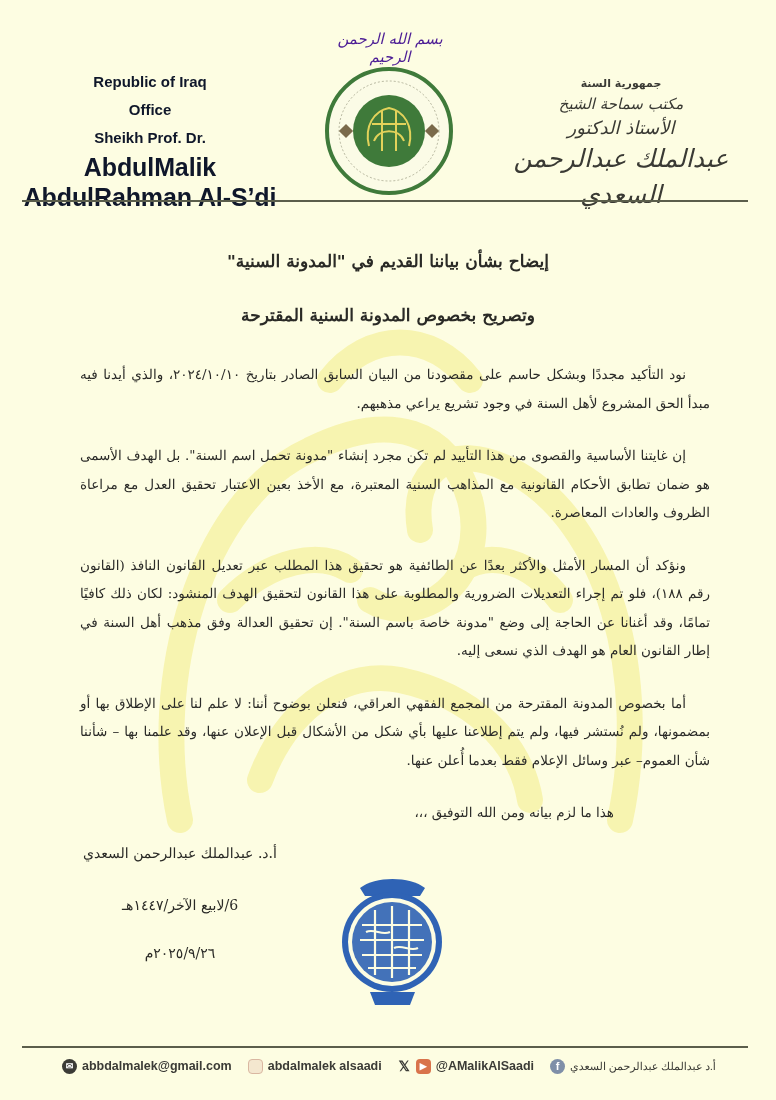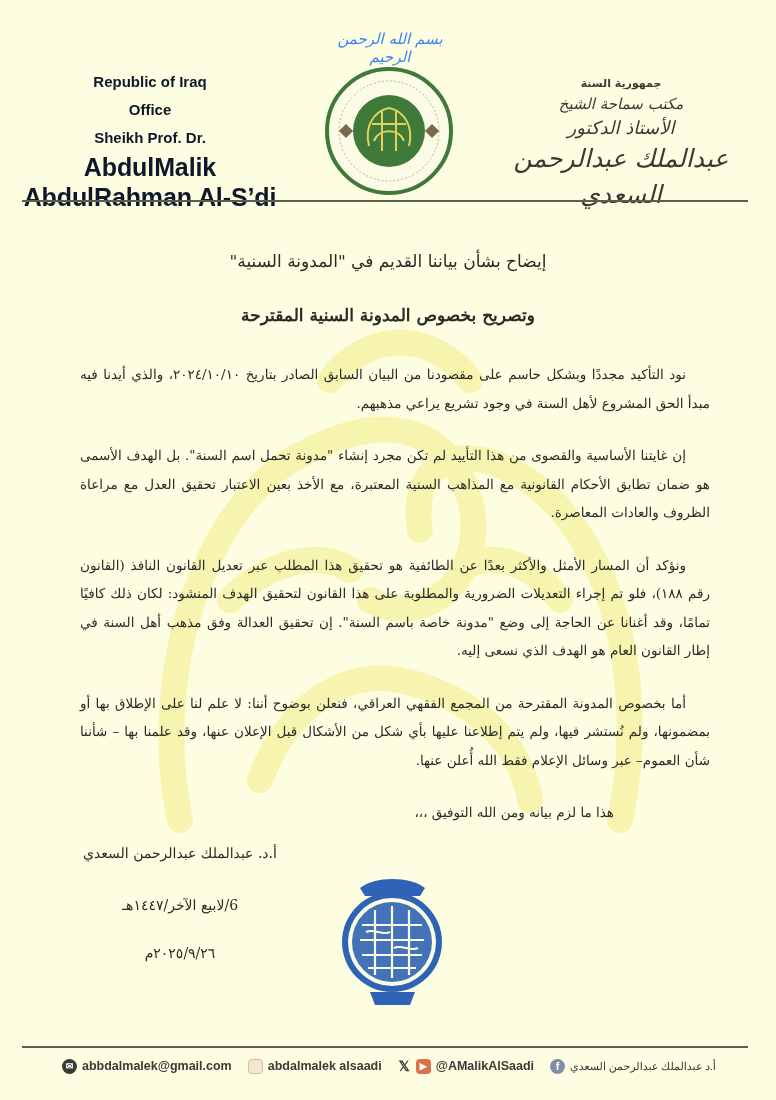--- a/index.html
+++ b/index.html
@@ -29,31 +29,31 @@
       text-align: center; direction: rtl;
       color: #3a3a34;
     }
     .header-ar .a1 { font-family: "DejaVu Sans", sans-serif; font-weight: bold; font-size: 11px; height: 18px; line-height: 18px; }
     .header-ar .a2 { font-size: 15px; height: 22px; line-height: 22px; font-style: italic; }
     .header-ar .a3 { font-size: 18px; height: 26px; line-height: 26px; font-style: italic; }
     .header-ar .a4 { font-size: 25px; height: 36px; line-height: 36px; font-style: italic; }
 
     .basmala {
       position: absolute; left: 320px; top: 30px; width: 140px; text-align: center;
-      direction: rtl; font-size: 15px; font-style: italic; color: #3b82f6;
+      direction: rtl; font-size: 15px; font-style: italic; color: #4c1d95;
     }
     .emblem { position: absolute; left: 324px; top: 66px; width: 130px; height: 130px; }
 
     .header-rule {
       position: absolute; left: 22px; top: 200px; width: 726px; height: 2px;
       background: #5b5e4b;
     }
 
     .titles { position: absolute; left: 0; top: 246px; width: 776px; text-align: center; direction: rtl; }
-    .titles .t1 { font-size: 17px; font-weight: normal; height: 30px; line-height: 30px; text-align: center; }
+    .titles .t1 { font-size: 17px; font-weight: bold; height: 30px; line-height: 30px; text-align: center; }
     .titles .t2 { font-size: 17px; font-weight: bold; height: 30px; line-height: 30px; margin-top: 24px; }
 
     .body-text {
       position: absolute; left: 80px; top: 360px; width: 630px;
       direction: rtl; text-align: justify; font-size: 13.5px; line-height: 28.5px;
       color: #2b2b28;
     }
     .body-text p { margin: 0 0 24px 0; text-indent: 24px; }
     .body-text p.closing { margin-top: 0; text-indent: 0; padding-right: 96px; }
 
@@ -135,21 +135,21 @@
 
 <div class="titles">
   <div class="t1">إيضاح بشأن بياننا القديم في "المدونة السنية"</div>
   <div class="t2">وتصريح بخصوص المدونة السنية المقترحة</div>
 </div>
 
 <div class="body-text">
   <p>نود التأكيد مجددًا وبشكل حاسم على مقصودنا من البيان السابق الصادر بتاريخ ٢٠٢٤/١٠/١٠، والذي أيدنا فيه مبدأ الحق المشروع لأهل السنة في وجود تشريع يراعي مذهبهم.</p>
   <p>إن غايتنا الأساسية والقصوى من هذا التأييد لم تكن مجرد إنشاء "مدونة تحمل اسم السنة". بل الهدف الأسمى هو ضمان تطابق الأحكام القانونية مع المذاهب السنية المعتبرة، مع الأخذ بعين الاعتبار تحقيق العدل مع مراعاة الظروف والعادات المعاصرة.</p>
   <p>ونؤكد أن المسار الأمثل والأكثر بعدًا عن الطائفية هو تحقيق هذا المطلب عبر تعديل القانون النافذ (القانون رقم ١٨٨)، فلو تم إجراء التعديلات الضرورية والمطلوبة على هذا القانون لتحقيق الهدف المنشود: لكان ذلك كافيًا تمامًا، وقد أغنانا عن الحاجة إلى وضع "مدونة خاصة باسم السنة". إن تحقيق العدالة وفق مذهب أهل السنة في إطار القانون العام هو الهدف الذي نسعى إليه.</p>
-  <p>أما بخصوص المدونة المقترحة من المجمع الفقهي العراقي، فنعلن بوضوح أننا: لا علم لنا على الإطلاق بها أو بمضمونها، ولم نُستشر فيها، ولم يتم إطلاعنا عليها بأي شكل من الأشكال قبل الإعلان عنها، وقد علمنا بها – شأننا شأن العموم– عبر وسائل الإعلام فقط الله أُعلن عنها.</p>
+  <p>أما بخصوص المدونة المقترحة من المجمع الفقهي العراقي، فنعلن بوضوح أننا: لا علم لنا على الإطلاق بها أو بمضمونها، ولم نُستشر فيها، ولم يتم إطلاعنا عليها بأي شكل من الأشكال قبل الإعلان عنها، وقد علمنا بها – شأننا شأن العموم– عبر وسائل الإعلام فقط بعدما أُعلن عنها.</p>
   <p class="closing">هذا ما لزم بيانه ومن الله التوفيق ،،،</p>
 </div>
 
 <div class="signature">
   <div class="name">أ.د. عبدالملك عبدالرحمن السعدي</div>
   <div class="hijri">6/لابيع الآخر/١٤٤٧هـ</div>
   <div class="greg">٢٠٢٥/٩/٢٦م</div>
 </div>
 
 <svg class="stamp" viewBox="0 0 125 145">

